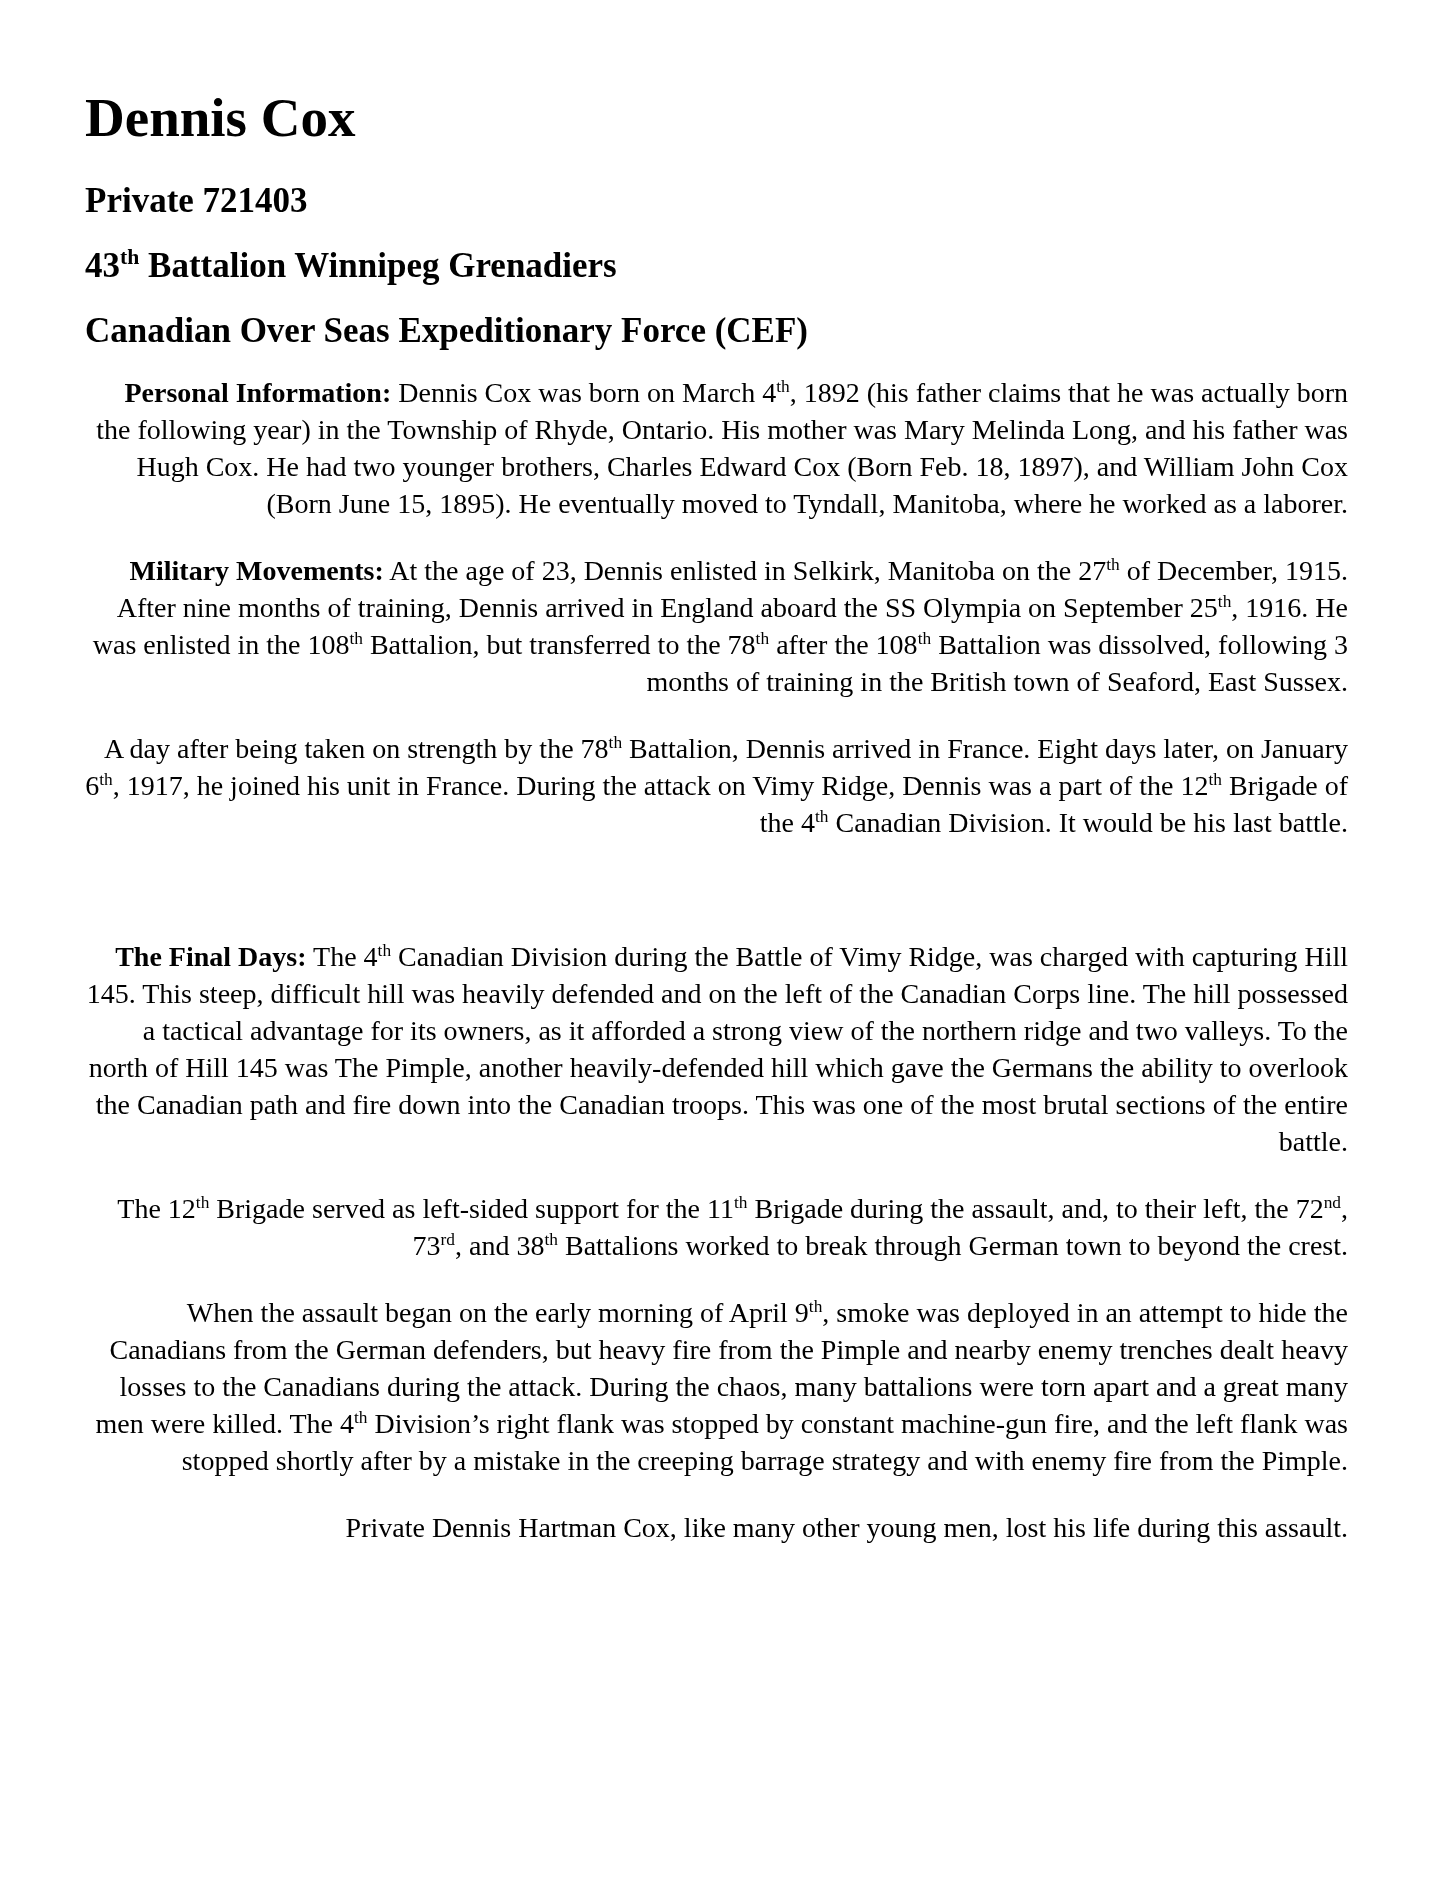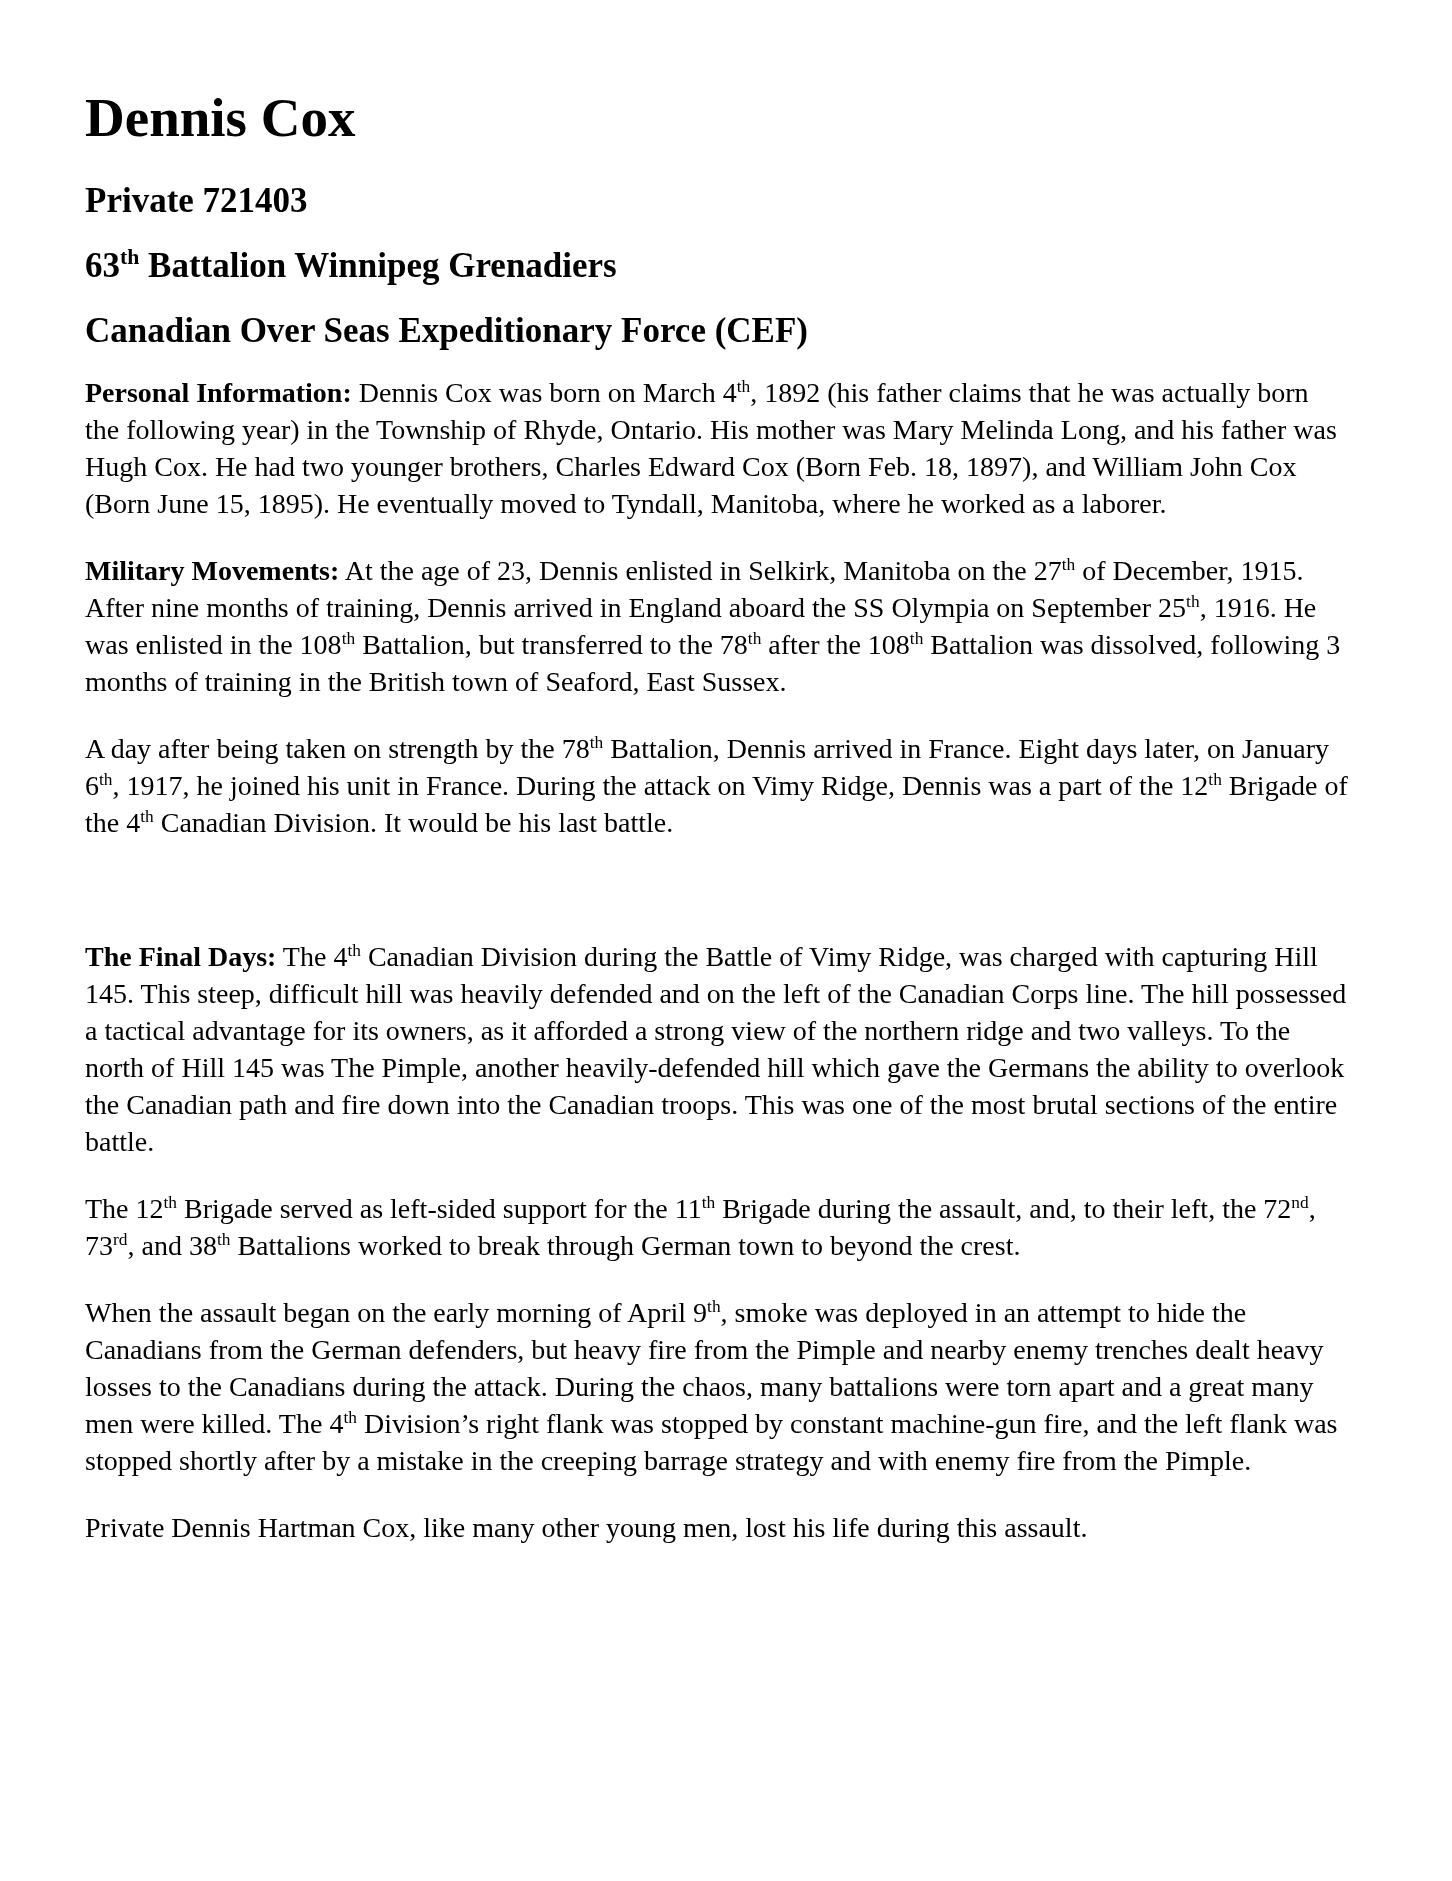--- a/index.html
+++ b/index.html
@@ -26,41 +26,41 @@
   .doc-h2 {
     font-size: 35px;
     font-weight: bold;
     line-height: 44px;
     margin: 16px 0 21px 0;
   }
   .doc-p {
     font-size: 28px;
     line-height: 37px;
     margin: 0 0 30px 0;
-    text-align: left;
+    text-align: right;
   }
   .doc-spacer {
     height: 37px;
     margin: 0 0 30px 0;
   }
   .doc-p .b { font-weight: bold; }
   sup {
     font-size: 0.62em;
     line-height: 0;
     vertical-align: super;
   }
 </style>
 </head>
 <body>
 
 <div class="page">
   <div>
       <h1 class="doc-title"><span class="b">Dennis Cox</span></h1>
       <h2 class="doc-h2"><span class="b">Private 721403</span></h2>
-      <h2 class="doc-h2"><span class="b">63</span><sup class="b">th</sup><span class="b"> Battalion Winnipeg Grenadiers</span></h2>
+      <h2 class="doc-h2"><span class="b">43</span><sup class="b">th</sup><span class="b"> Battalion Winnipeg Grenadiers</span></h2>
       <h2 class="doc-h2"><span class="b">Canadian Over Seas Expeditionary Force (CEF)</span></h2>
       <p class="doc-p"><span class="b">Personal Information:</span><span> Dennis Cox was born on March 4</span><sup>th</sup><span>, 1892 (his father claims that he was actually born the following year) in the Township of Rhyde, Ontario. His mother was Mary Melinda Long, and his father was Hugh Cox. He had two younger brothers, Charles Edward Cox (Born Feb. 18, 1897), and William John Cox (Born June 15, 1895). He eventually moved to Tyndall, Manitoba, where he worked as a laborer.</span></p>
       <p class="doc-p"><span class="b">Military Movements:</span><span> At the age of 23, Dennis enlisted in Selkirk, Manitoba on the 27</span><sup>th</sup><span> of December, 1915. After nine months of training, Dennis arrived in England aboard the SS Olympia on September 25</span><sup>th</sup><span>, 1916. He was enlisted in the 108</span><sup>th</sup><span> Battalion, but transferred to the 78</span><sup>th</sup><span> after the 108</span><sup>th</sup><span> Battalion was dissolved, following 3 months of training in the British town of Seaford, East Sussex.</span></p>
       <p class="doc-p"><span>A day after being taken on strength by the 78</span><sup>th</sup><span> Battalion, Dennis arrived in France. Eight days later, on January 6</span><sup>th</sup><span>, 1917, he joined his unit in France. During the attack on Vimy Ridge, Dennis was a part of the 12</span><sup>th</sup><span> Brigade of the 4</span><sup>th</sup><span> Canadian Division. It would be his last battle.</span></p>
       <div class="doc-spacer"></div>
       <p class="doc-p"><span class="b">The Final Days:</span><span> The 4</span><sup>th</sup><span> Canadian Division during the Battle of Vimy Ridge, was charged with capturing Hill 145. This steep, difficult hill was heavily defended and on the left of the Canadian Corps line. The hill possessed a tactical advantage for its owners, as it afforded a strong view of the northern ridge and two valleys. To the north of Hill 145 was The Pimple, another heavily-defended hill which gave the Germans the ability to overlook the Canadian path and fire down into the Canadian troops. This was one of the most brutal sections of the entire battle.</span></p>
       <p class="doc-p"><span>The 12</span><sup>th</sup><span> Brigade served as left-sided support for the 11</span><sup>th</sup><span> Brigade during the assault, and, to their left, the 72</span><sup>nd</sup><span>, 73</span><sup>rd</sup><span>, and 38</span><sup>th</sup><span> Battalions worked to break through German town to beyond the crest.</span></p>
       <p class="doc-p"><span>When the assault began on the early morning of April 9</span><sup>th</sup><span>, smoke was deployed in an attempt to hide the Canadians from the German defenders, but heavy fire from the Pimple and nearby enemy trenches dealt heavy losses to the Canadians during the attack. During the chaos, many battalions were torn apart and a great many men were killed. The 4</span><sup>th</sup><span> Division’s right flank was stopped by constant machine-gun fire, and the left flank was stopped shortly after by a mistake in the creeping barrage strategy and with enemy fire from the Pimple.</span></p>
       <p class="doc-p"><span>Private Dennis Hartman Cox, like many other young men, lost his life during this assault.</span></p>
     </div>

